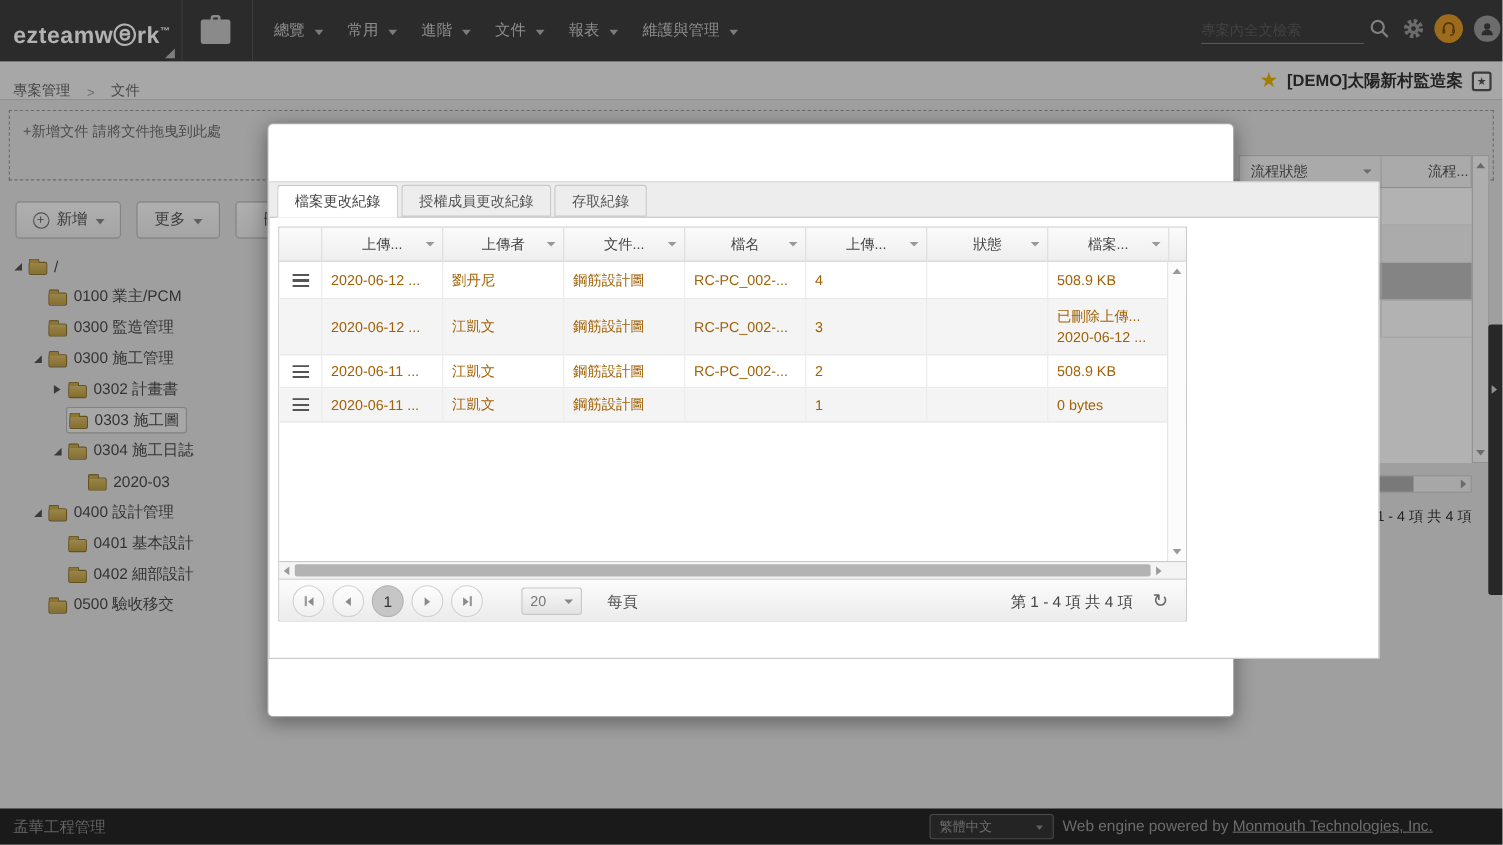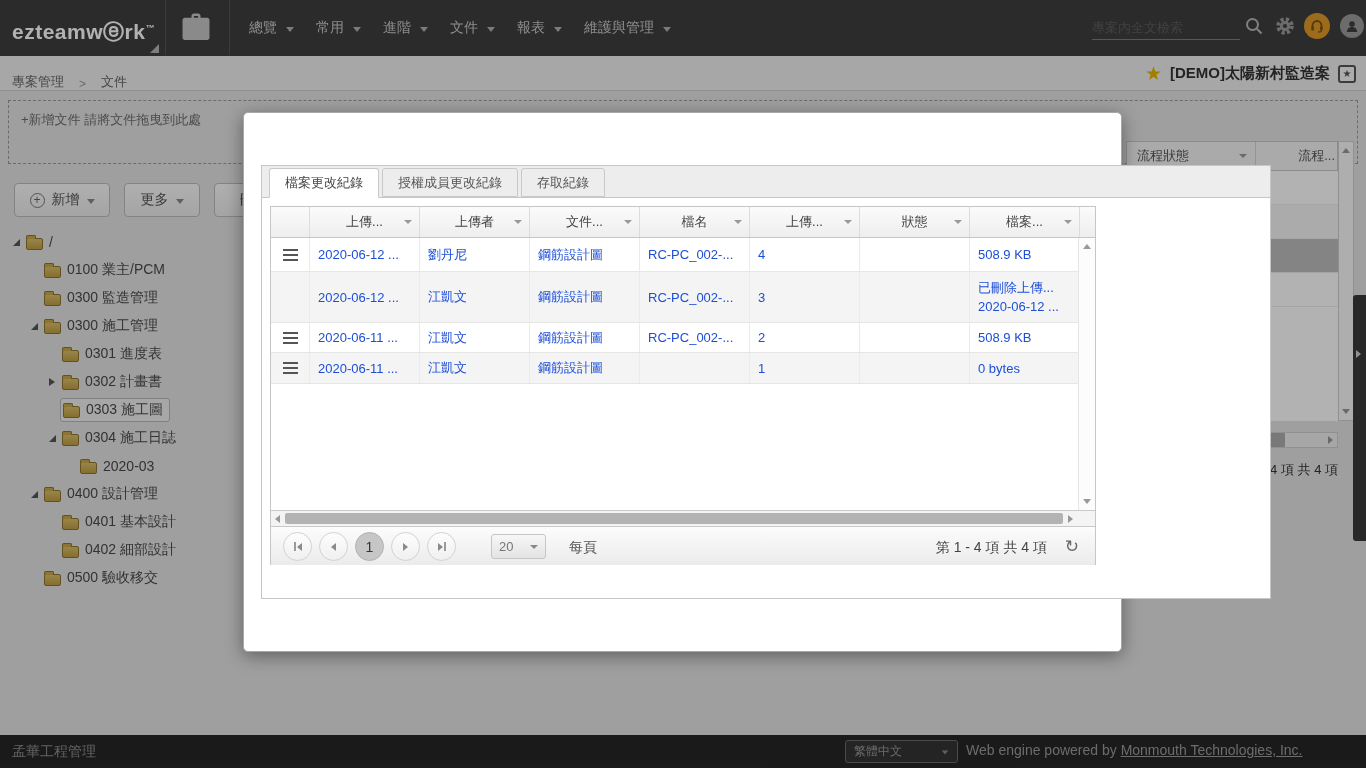--- a/index.html
+++ b/index.html
@@ -72,33 +72,33 @@
   .splitter .tri-rt { position:absolute; left:3px; top:55px; border-left-color:#cfcfcf; }
 
   
   .overlay { position:absolute; left:0; top:0; width:1366px; height:768px; background:rgba(0,0,0,.30); z-index:40; }
 
   
   .modal { position:absolute; left:243px; top:112px; width:879px; height:540px; background:#fff; border:1px solid #a8a8a8; border-radius:5px; box-shadow:0 4px 18px rgba(0,0,0,.4); z-index:50; }
   .modal-title { position:absolute; left:0; top:0; right:0; height:46px; background:linear-gradient(#fdfdfd,#f4f4f4); border-bottom:1px solid #e5e5e5; border-radius:5px 5px 0 0; }
   .modal-title span.t { position:absolute; left:26px; top:13px; font-size:15px; color:#555; }
   .modal-close { position:absolute; right:14px; top:11px; font-size:19px; color:#aaa; cursor:pointer; line-height:1; }
-  .panel { position:absolute; left:17px; top:52px; width:1010px; height:434px; border:1px solid #c6c6c6; background:#fff; }
+  .panel { position:absolute; left:0; top:52px; width:1010px; height:434px; border:1px solid #c6c6c6; background:#fff; }
   .tabstrip { position:relative; height:32px; background:#ededed; border-bottom:1px solid #c6c6c6; display:flex; padding-left:7px; }
   .tab { position:relative; margin-top:2px; padding:0 15px; line-height:28px; font-size:13px; color:#555; border:1px solid #c9c9c9; border-radius:3px 3px 0 0; background:#ededed; cursor:pointer; margin-right:3px; }
   .tab.active { background:#fff; border-bottom:1px solid #fff; margin-bottom:-1px; z-index:2; color:#444; }
   .gridwrap { position:absolute; left:8px; top:40px; width:826px; height:359px; border:1px solid #c6c6c6; }
   .ghead { display:grid; grid-template-columns:38px repeat(7,110px) 1fr; height:31px; background:linear-gradient(#fbfbfb,#eeeeee); border-bottom:1px solid #c6c6c6; }
   .ghcell { position:relative; display:flex; align-items:center; justify-content:center; font-size:13px; color:#444; border-left:1px solid #dcdcdc; }
   .ghcell:first-child { border-left:none; }
   .ghcell .chev { position:absolute; right:7px; }
   .gbody { position:relative; height:272px; background:#fff; overflow:hidden; }
   .grow { display:grid; grid-template-columns:38px repeat(7,110px); border-bottom:1px solid #e6e6e6; }
   .grow.alt { background:#f4f4f4; }
-  .gcell { padding:0 8px; font-size:13px; color:#1d4ed8; display:flex; align-items:center; border-left:1px solid #ebebeb; overflow:hidden; white-space:nowrap; }
+  .gcell { padding:0 8px; font-size:13px; color:#a16207; display:flex; align-items:center; border-left:1px solid #ebebeb; overflow:hidden; white-space:nowrap; }
   .gcell.first { border-left:none; justify-content:center; }
   .gcell.multi { flex-direction:column; align-items:flex-start; justify-content:center; gap:3px; line-height:16px; }
   .hamburger { width:15px; height:12px; background:repeating-linear-gradient(to bottom,#555 0 2px,transparent 2px 5px); cursor:pointer; }
   .vscroll { position:absolute; right:0; top:0; width:17px; height:272px; background:#fcfcfc; border-left:1px solid #e5e5e5; }
   .vscroll .tri-up { position:absolute; left:4px; top:6px; }
   .vscroll .tri-dn { position:absolute; left:4px; bottom:6px; }
   .hscroll { position:relative; height:16px; background:#f4f4f4; border-top:1px solid #c9c9c9; }
   .hscroll .tri-lf { position:absolute; left:4px; top:4px; }
   .hscroll .tri-rt { position:absolute; right:22px; top:4px; }
   .hthumb { position:absolute; left:14px; top:2px; right:32px; height:11px; background:#b3b3b3; border-radius:2px; cursor:pointer; }
@@ -246,27 +246,20 @@
           <span>0300 監造管理</span>
         </span>
       </div>
     <div class="tnode" style="padding-left:18px">
         <span class="arrow-slot">
           <span class="tri-exp"></span>
         </span>
         <span class="tw">
           <span class="folder"></span>
           <span>0300 施工管理</span>
-        </span>
-      </div>
-    <div class="tnode" style="padding-left:36px">
-        <span class="arrow-slot"></span>
-        <span class="tw">
-          <span class="folder"></span>
-          <span>0301 進度表</span>
         </span>
       </div>
     <div class="tnode" style="padding-left:36px">
         <span class="arrow-slot">
           <span class="tri-col"></span>
         </span>
         <span class="tw">
           <span class="folder"></span>
           <span>0302 計畫書</span>
         </span>

